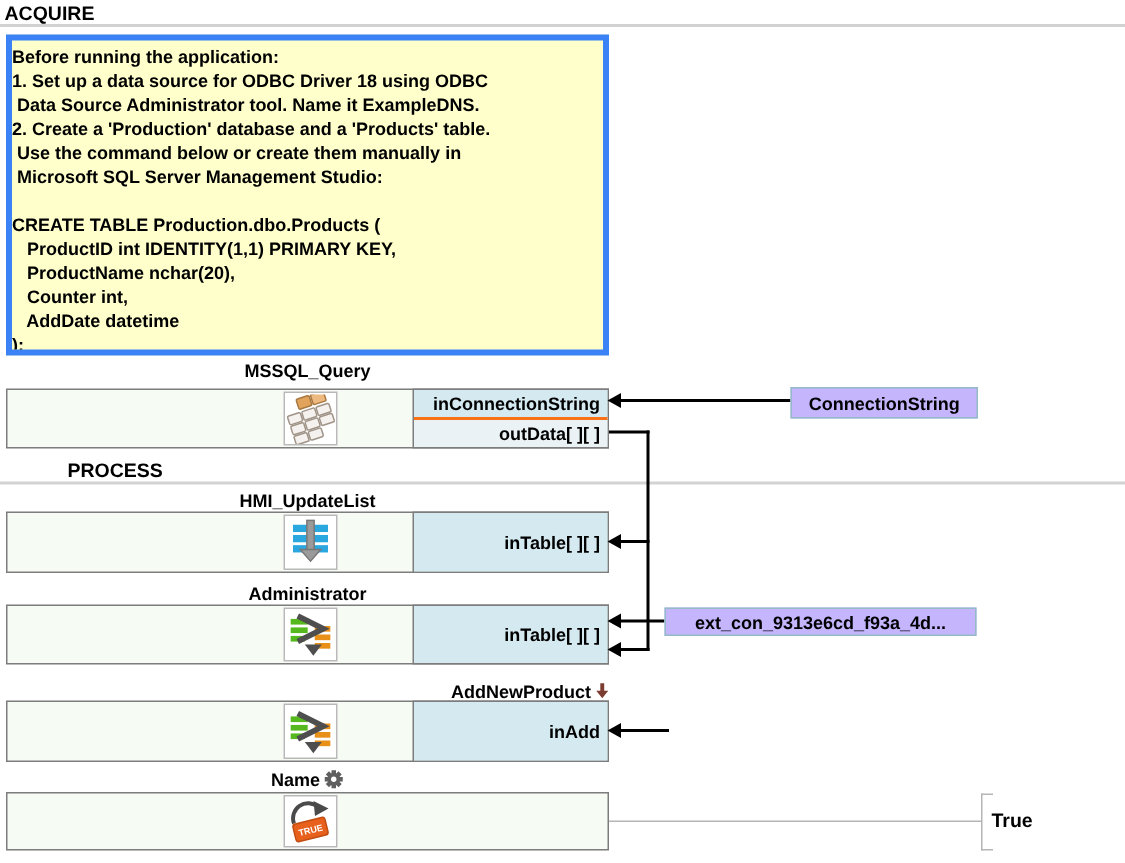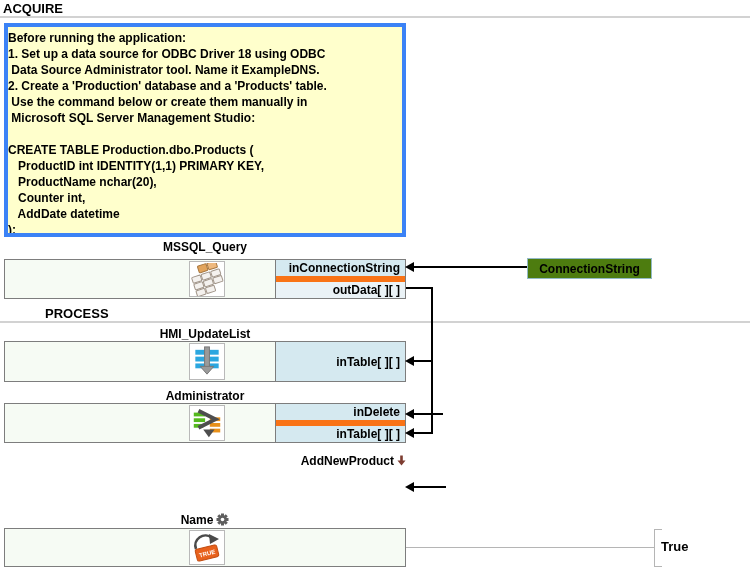--- a/index.html
+++ b/index.html
@@ -12,22 +12,22 @@
   .note { background:#ffffcc; border:4px solid #3b82f6; font-size:12px; line-height:16px;
           white-space:pre; padding:3px 0 0 0; overflow:hidden; }
   .block { background:#f6fbf4; border:1px solid #7d7d7d; }
   .block-title { font-size:12px; display:flex; align-items:center; justify-content:center; gap:3px; }
   .iconbox { background:#ffffff; border:1px solid #b9b9b9; display:flex; align-items:center; justify-content:center; }
   .ports { position:absolute; top:-1px; bottom:-1px; right:-1px; width:131px;
            border:1px solid #7d7d7d; display:flex; flex-direction:column; }
   .port { flex:1; display:flex; align-items:center; justify-content:flex-end;
           padding-right:5px; font-size:12px; background:#d5e9f0; overflow:hidden; }
   .port.out { background:#eaf2f6; }
-  .port + .port { border-top:6px solid #f97316; }
-  .conn-label { background:#4d7c0f; border:1px solid #93bac6; font-size:12px;
+  .port + .port { border-top:2px solid #f97316; }
+  .conn-label { background:#c4b5fd; border:1px solid #93bac6; font-size:12px;
                 display:flex; align-items:center; justify-content:center; overflow:hidden; }
   .hline { background:#000; height:2px; }
   .vline { background:#000; width:2px; }
   .grayline { background:#b5b5b5; }
   .arrow-left { width:0; height:0; border-top:5px solid transparent; border-bottom:5px solid transparent; border-right:9px solid #000; }
   .true-text { font-size:13px; }
 </style>
 </head>
 <body>
 
@@ -107,33 +107,49 @@
         <rect x="3" y="13" width="12" height="4" fill="#55b91e"></rect>
         <rect x="3" y="19" width="10" height="4" fill="#55b91e"></rect>
         <rect x="20" y="12" width="11" height="4" fill="#e89018"></rect>
         <rect x="20" y="18" width="11" height="4" fill="#e89018"></rect>
         <rect x="20" y="24" width="11" height="4" fill="#e89018"></rect>
         <polyline points="8,5 26,14 8,23" fill="none" stroke="#4e4e4e" stroke-width="4"></polyline>
         <polygon points="13,25 25,25 19,33" fill="#4e4e4e"></polygon>
       </svg>
     </div>
     <div class="ports">
-      <div class="port">inDelete</div>
       <div class="port">inTable[ ][ ]</div>
     </div>
   </div>
 
   <div class="abs block-title" style="left:4px; top:453px; width:402px; height:15px;justify-content:flex-end;">
     <span>AddNewProduct</span>
     <span style="display:inline-flex;">
       <svg width="9" height="11" viewBox="0 0 9 11">
         <rect x="3.2" y="0.5" width="2.6" height="6" fill="#7d3c30"></rect>
         <polygon points="0.5,5.5 8.5,5.5 4.5,10.5" fill="#7d3c30"></polygon>
       </svg>
     </span>
+  </div>
+  <div class="abs block" style="left:4px; top:467px; width:402px; height:41px;">
+    <div class="abs iconbox" style="left:184px; top:1px; width:36px; height:37px;">
+      <svg width="34" height="34" viewBox="0 0 34 36">
+        <rect x="3" y="7" width="12" height="4" fill="#55b91e"></rect>
+        <rect x="3" y="13" width="12" height="4" fill="#55b91e"></rect>
+        <rect x="3" y="19" width="10" height="4" fill="#55b91e"></rect>
+        <rect x="20" y="12" width="11" height="4" fill="#e89018"></rect>
+        <rect x="20" y="18" width="11" height="4" fill="#e89018"></rect>
+        <rect x="20" y="24" width="11" height="4" fill="#e89018"></rect>
+        <polyline points="8,5 26,14 8,23" fill="none" stroke="#4e4e4e" stroke-width="4"></polyline>
+        <polygon points="13,25 25,25 19,33" fill="#4e4e4e"></polygon>
+      </svg>
+    </div>
+    <div class="ports">
+      <div class="port">inAdd</div>
+    </div>
   </div>
 
   <div class="abs block-title" style="left:4px; top:512px; width:402px; height:15px;">
     <span>Name</span>
     <span style="display:inline-flex;">
       <svg width="13" height="13" viewBox="0 0 13 13">
         <g fill="#5f5f5f">
           <rect x="5" y="0.5" width="3" height="12"></rect>
           <rect x="0.5" y="5" width="12" height="3"></rect>
           <rect x="5" y="0.5" width="3" height="12" transform="rotate(45 6.5 6.5)"></rect>
@@ -162,20 +178,21 @@
   <div class="abs conn-label" style="left:527px; top:258px; width:125px; height:21px;">ConnectionString</div>
 
   <div class="abs hline" style="left:406px; top:287px; width:27px;"></div>
   <div class="abs vline" style="left:431px; top:287px; height:147px;"></div>
 
   <div class="abs hline" style="left:414px; top:360px; width:19px;"></div>
   <div class="abs arrow-left" style="left:405px; top:356px;"></div>
 
   <div class="abs hline" style="left:414px; top:413px; width:29px;"></div>
   <div class="abs arrow-left" style="left:405px; top:409px;"></div>
+  <div class="abs conn-label" style="left:443px; top:405px; width:208px; height:19px;">ext_con_9313e6cd_f93a_4d...</div>
 
   <div class="abs hline" style="left:414px; top:432px; width:19px;"></div>
   <div class="abs arrow-left" style="left:405px; top:428px;"></div>
 
   <div class="abs hline" style="left:414px; top:486px; width:32px;"></div>
   <div class="abs arrow-left" style="left:405px; top:482px;"></div>
 
   <div class="abs grayline" style="left:406px; top:547px; width:248px; height:1px;"></div>
   <div class="abs grayline" style="left:654px; top:529px; width:1px; height:38px;"></div>
   <div class="abs grayline" style="left:654px; top:529px; width:8px; height:1px;"></div>

